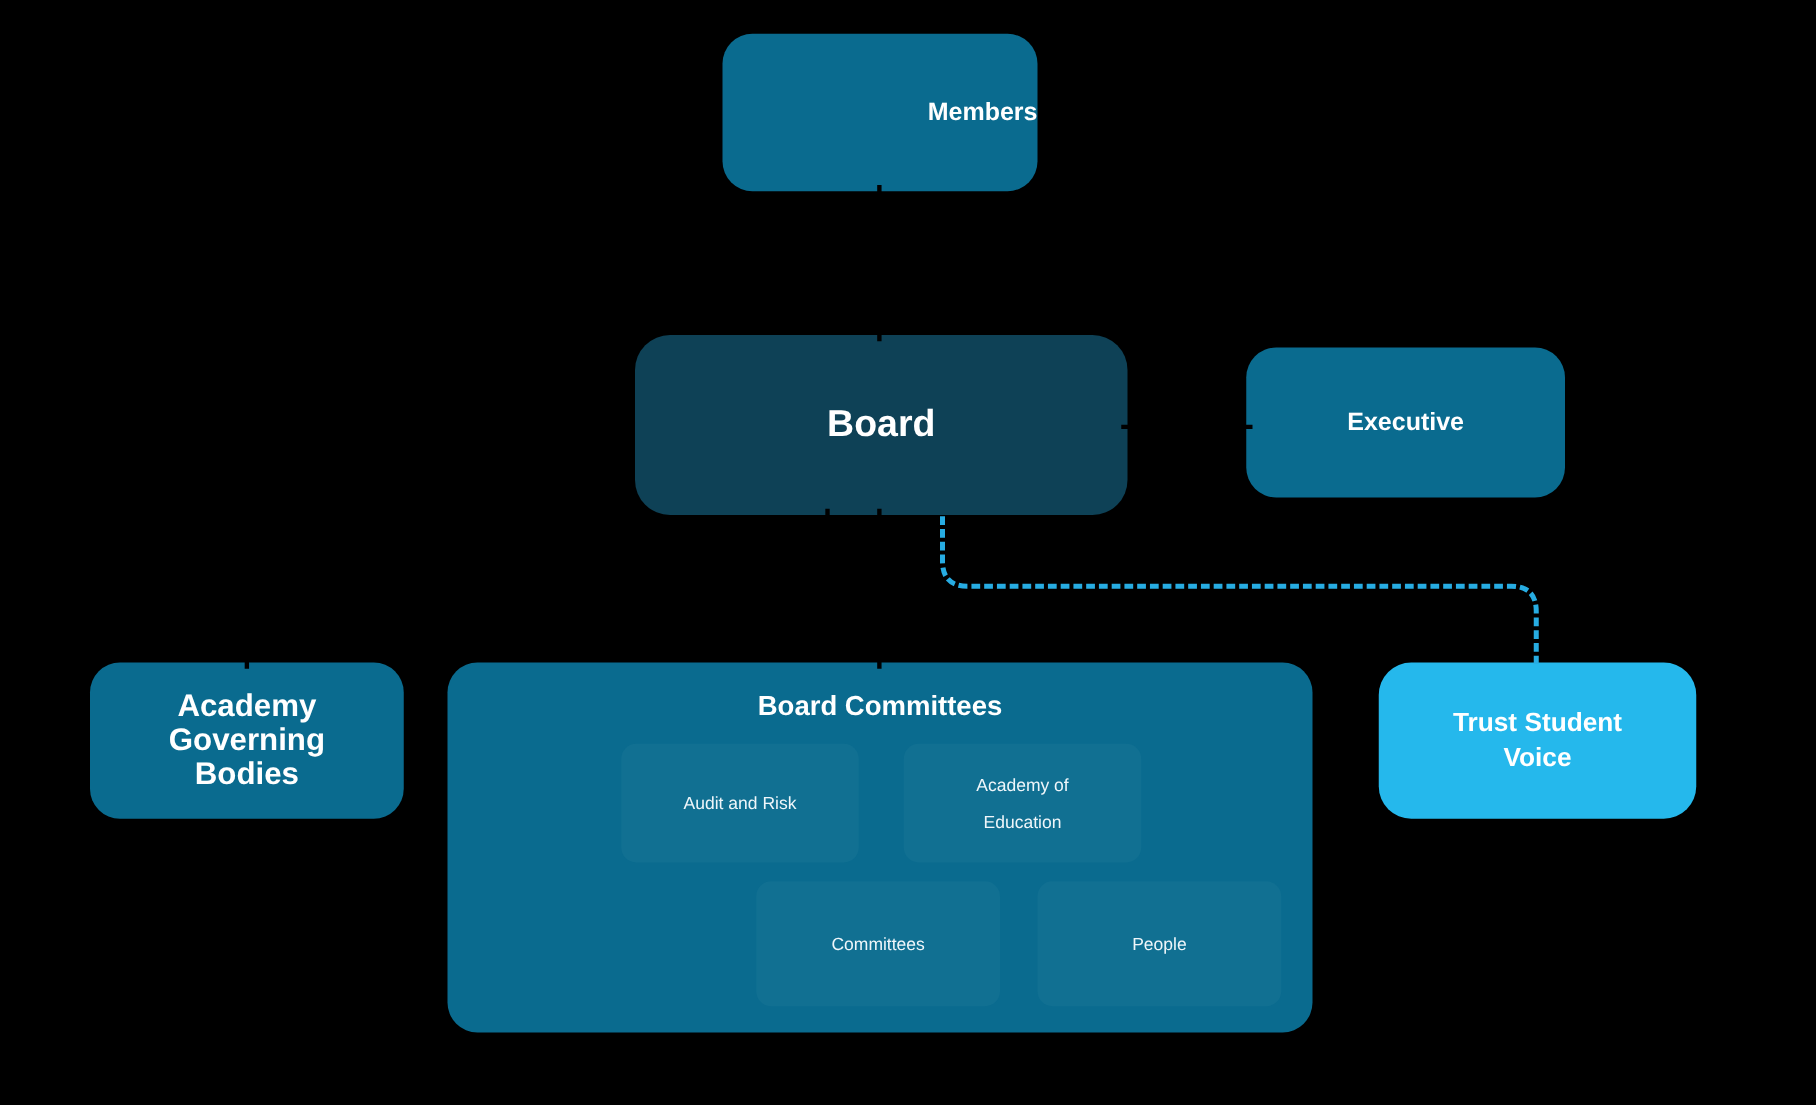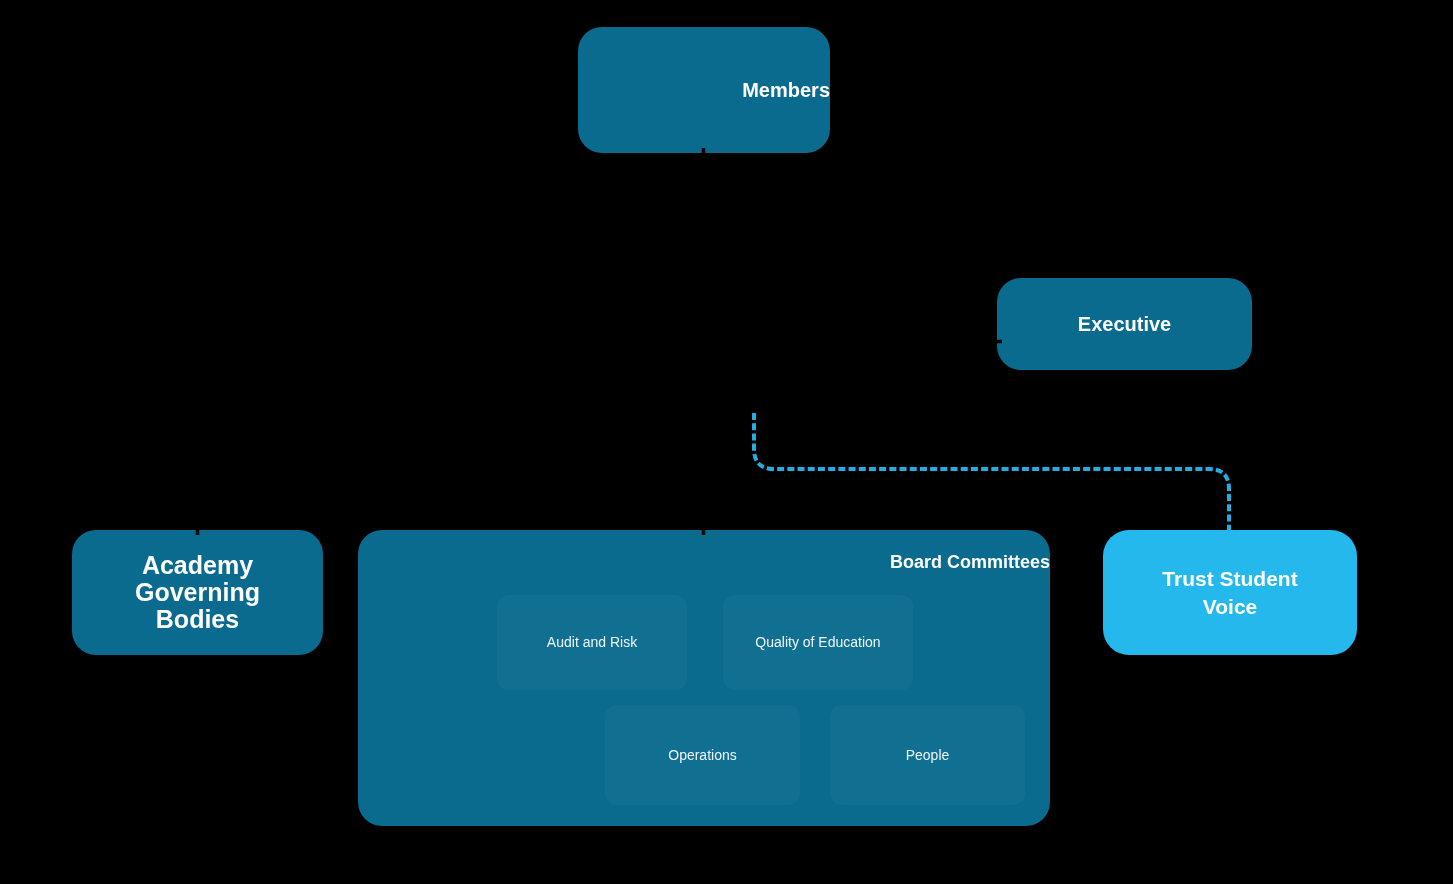--- a/index.html
+++ b/index.html
@@ -27,21 +27,21 @@
     left: 578px; top: 27px; width: 252px; height: 126px;
     background: var(--node-fill); border-radius: 24px;
     font-size: 20px; font-weight: 700; justify-content: flex-end;
   }
   #board {
     left: 508px; top: 268px; width: 394px; height: 144px;
     background: var(--board-fill); border-radius: 28px;
     font-size: 30px; font-weight: 700;
   }
   #executive {
-    left: 997px; top: 278px; width: 255px; height: 92px;
+    left: 997px; top: 278px; width: 255px; height: 120px;
     background: var(--node-fill); border-radius: 24px;
     font-size: 20px; font-weight: 700;
   }
   #academy {
     left: 72px; top: 530px; width: 251px; height: 125px;
     background: var(--node-fill); border-radius: 24px;
     font-size: 25px; font-weight: 700; line-height: 27px;
   }
   #academy .lbl { max-width: 210px; }
   #trust {
@@ -52,22 +52,22 @@
   #trust .lbl { max-width: 180px; }
 
   #committees {
     position: absolute;
     left: 358px; top: 530px; width: 692px; height: 296px;
     background: var(--node-fill); border-radius: 24px;
     z-index: 1;
   }
   .committees-title {
     position: absolute; top: 22px; left: 0; right: 0;
-    text-align: right; color: var(--text, #fff);
-    font-size: 18px; font-weight: 700;
+    text-align: center; color: var(--text, #fff);
+    font-size: 22px; font-weight: 700;
   }
   .subbox {
     position: absolute;
     background: var(--subbox-fill);
     border-radius: 12px;
     display: flex; align-items: center; justify-content: center;
     text-align: center;
     color: var(--subtext, #eff6fa);
     font-size: 14px; font-weight: 400; line-height: 29px;
   }
@@ -87,39 +87,42 @@
 </style>
 </head>
 <body>
 
 <div class="canvas">
 
   <div class="node" id="members">
     <span class="lbl">Members</span>
   </div>
 
+  <div class="node" id="board">
+    <span class="lbl">Board</span>
+  </div>
 
   <div class="node" id="executive">
     <span class="lbl">Executive</span>
   </div>
 
   <div class="node" id="academy">
     <span class="lbl">Academy Governing Bodies</span>
   </div>
 
   <div id="committees">
     <div class="committees-title">Board Committees</div>
     <div class="subbox" id="sub-audit">
       <span class="lbl">Audit and Risk</span>
     </div>
     <div class="subbox" id="sub-quality">
-      <span class="lbl">Quality of Education</span>
+      <span class="lbl">Academy of Education</span>
     </div>
     <div class="subbox" id="sub-operations">
-      <span class="lbl">Operations</span>
+      <span class="lbl">Committees</span>
     </div>
     <div class="subbox" id="sub-people">
       <span class="lbl">People</span>
     </div>
   </div>
 
   <div class="node" id="trust">
     <span class="lbl">Trust Student Voice</span>
   </div>
 

